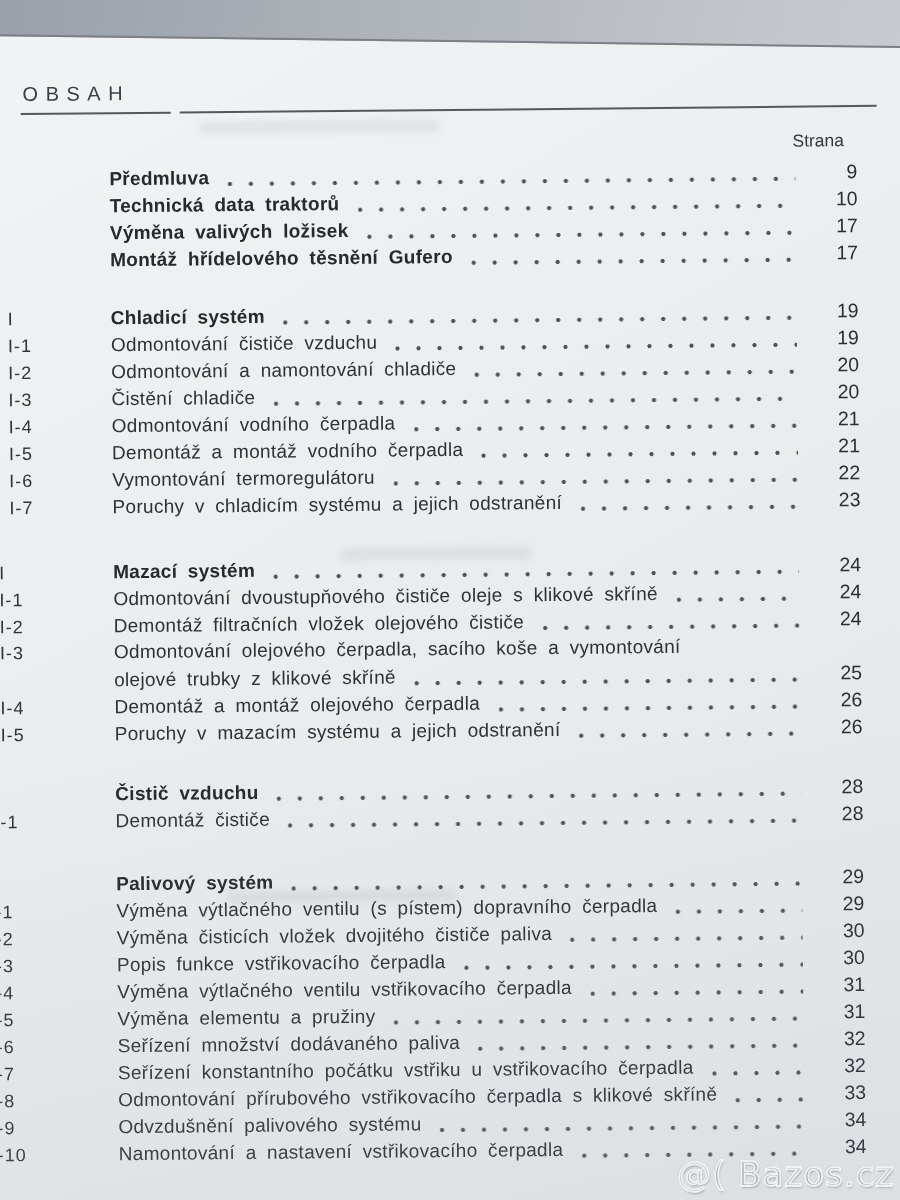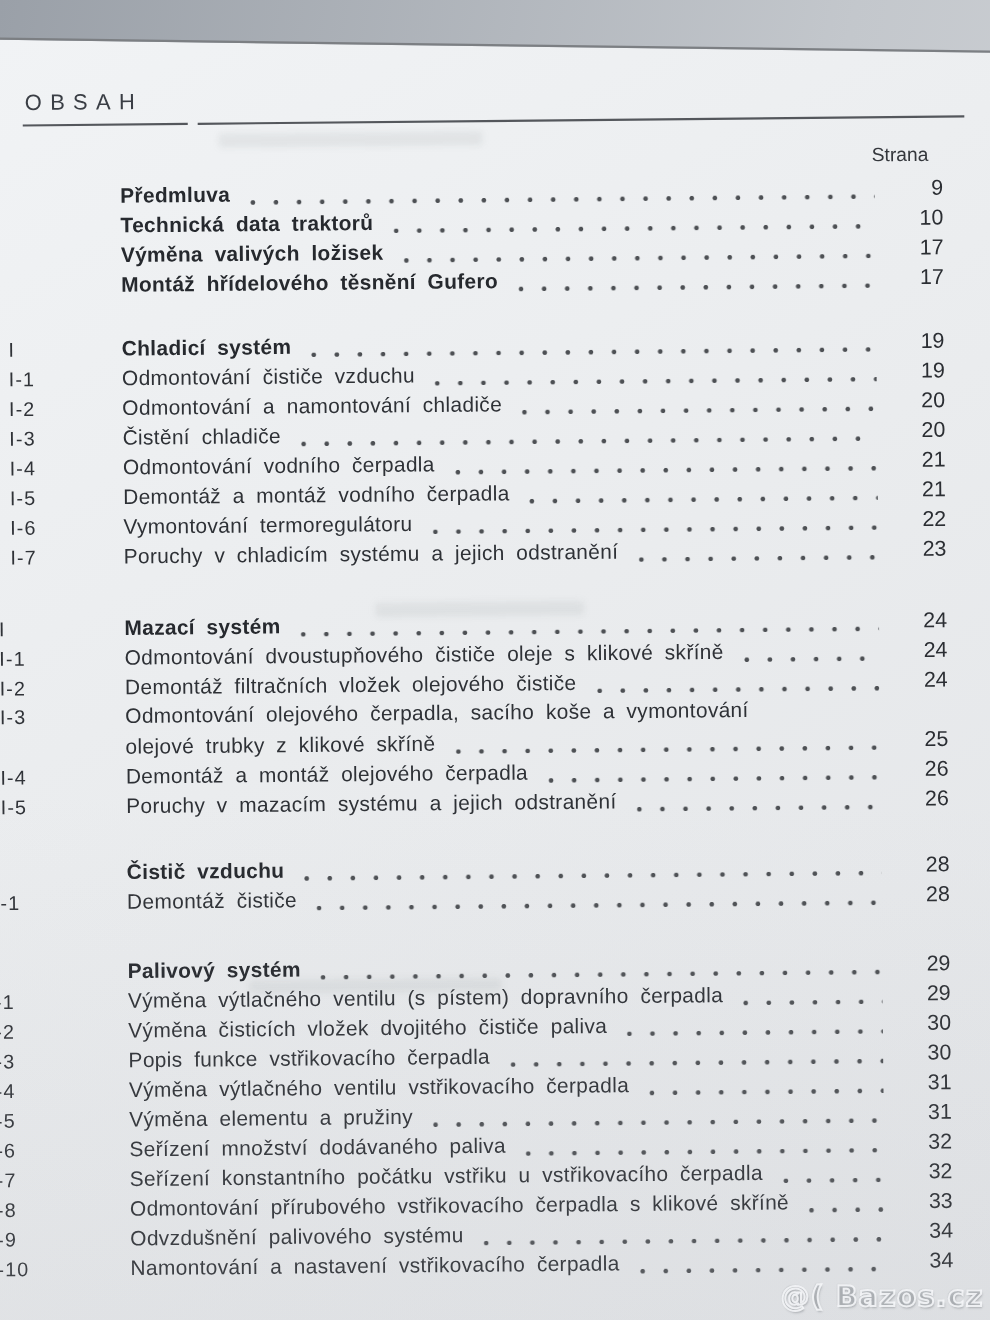--- a/index.html
+++ b/index.html
@@ -42,21 +42,21 @@
     background-image:radial-gradient(circle at 2.5px 2px,#4d5054 1.7px,rgba(0,0,0,0) 2.5px);
     background-size:21px 4px;background-repeat:repeat-x;background-position:left bottom;
   }
   .pg{flex:0 0 auto;min-width:46px;text-align:right;font-size:19.5px;color:#2b2e33;}
   .ghost{position:absolute;background:rgba(110,114,120,0.10);filter:blur(3px);border-radius:3px;}
   #g1{left:230px;top:86px;width:240px;height:13px;}
   #g2{left:368px;top:514px;width:190px;height:13px;}
   #g3{left:250px;top:856px;width:230px;height:12px;}
   .watermark{
     position:absolute;right:6px;bottom:6px;z-index:5;white-space:nowrap;
-    font-family:"DejaVu Sans",sans-serif;font-size:26px;font-weight:700;letter-spacing:1px;
+    font-family:"DejaVu Sans",sans-serif;font-size:34px;font-weight:400;letter-spacing:1px;
     color:rgba(186,189,194,0.5);
     -webkit-text-stroke:1.8px rgba(248,249,251,0.85);
     text-shadow:1px 2px 2px rgba(96,99,104,0.4),-1px -1px 1px rgba(120,123,128,0.3);
   }
 </style>
 </head>
 <body>
 
 <div class="page">
   <div class="content">

